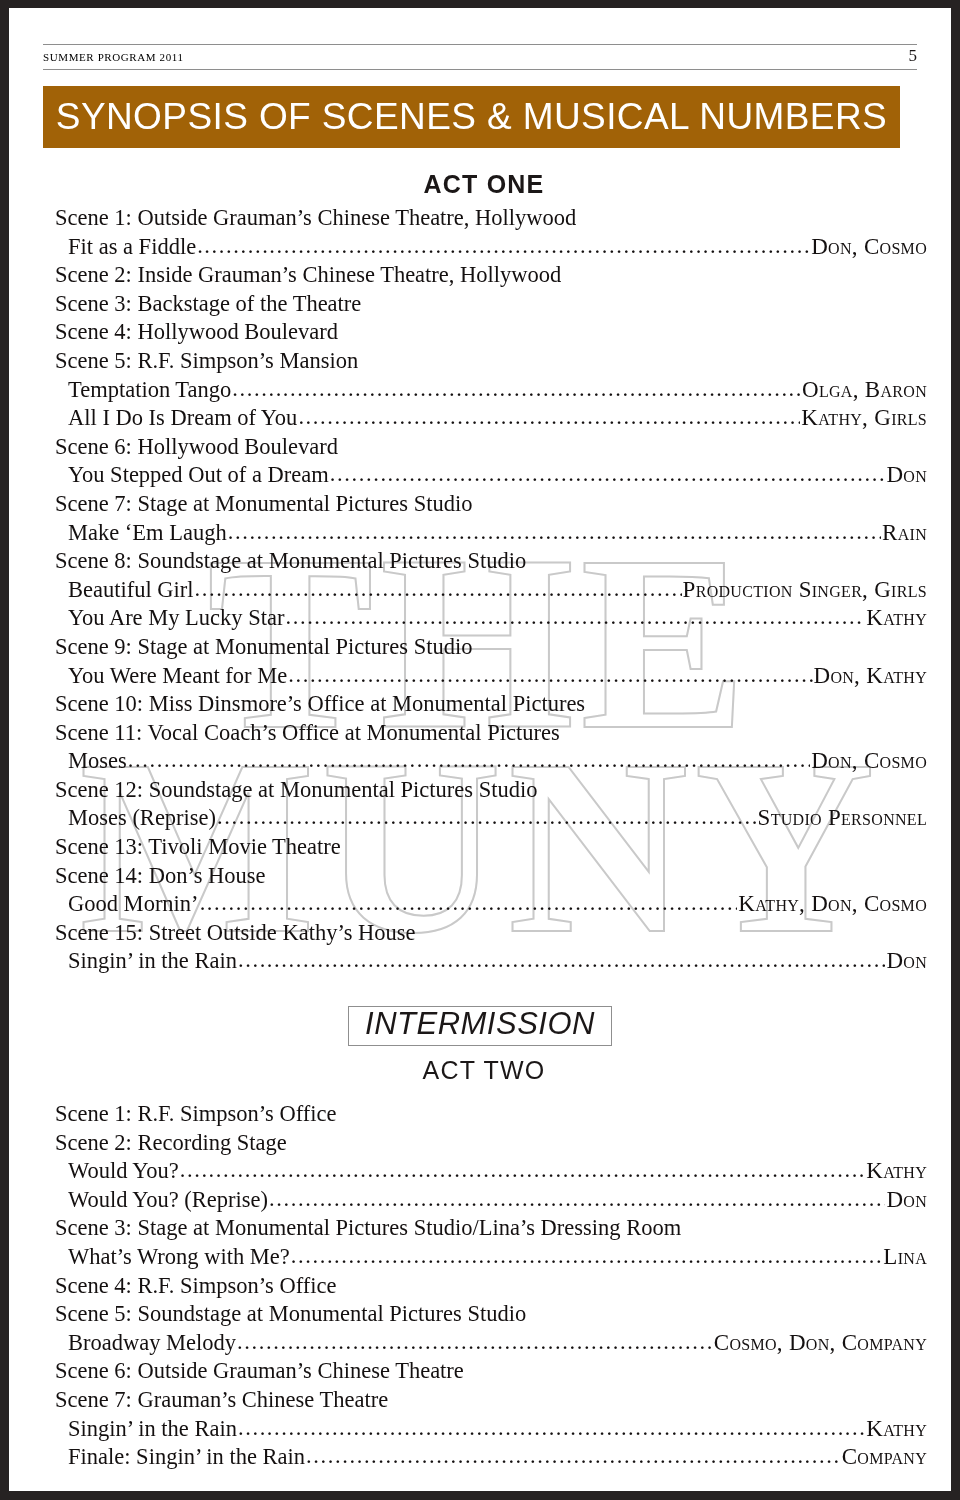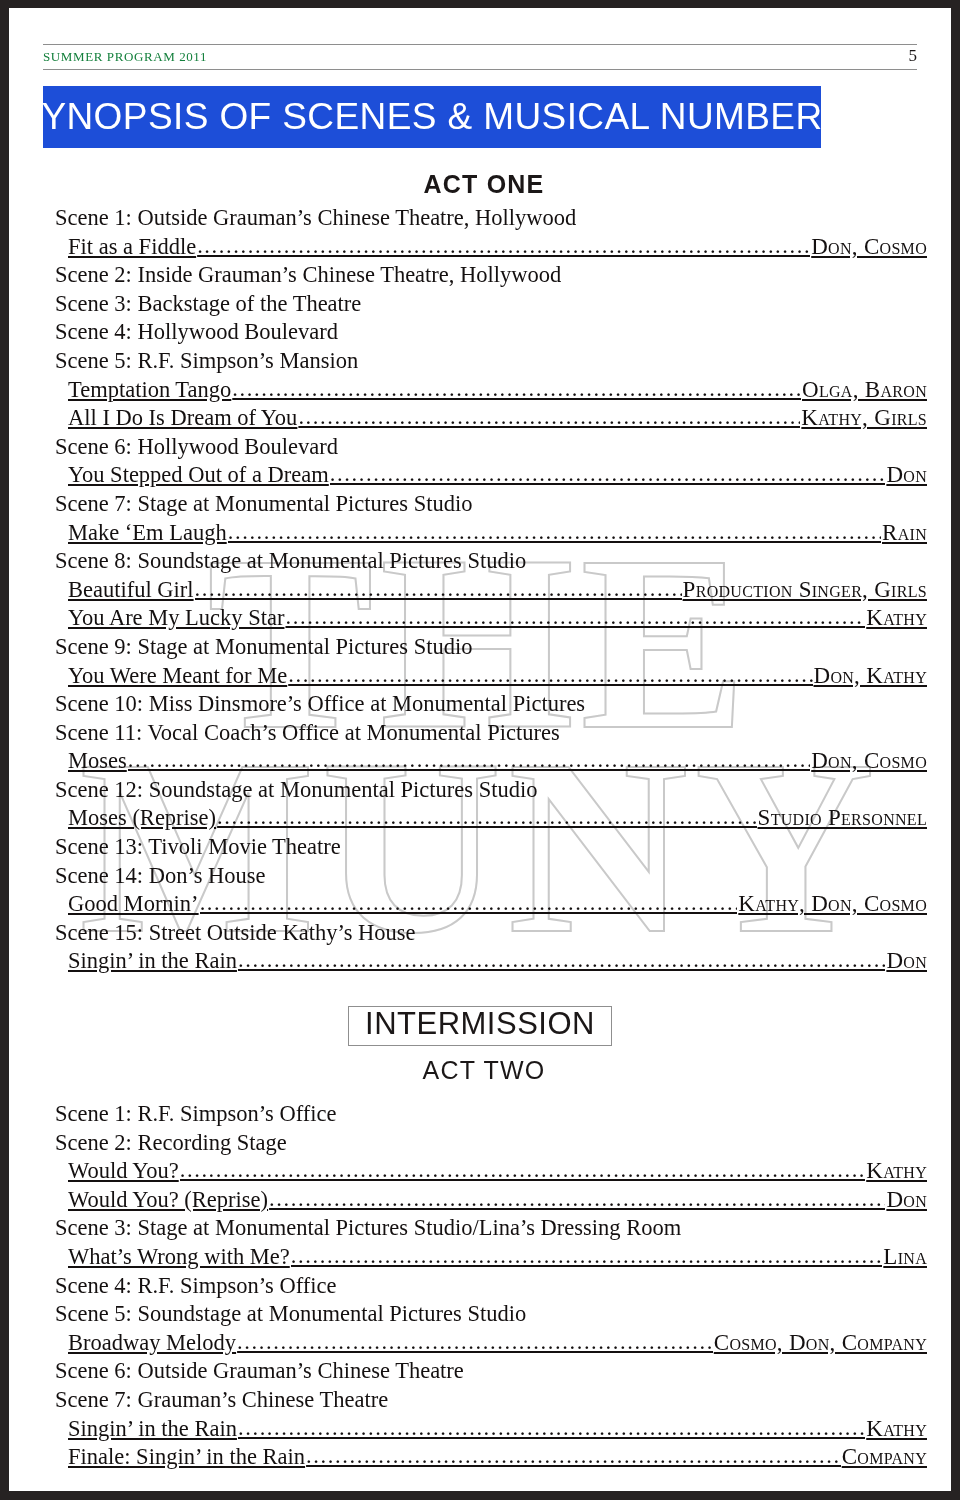--- a/index.html
+++ b/index.html
@@ -74,40 +74,40 @@
     box-sizing: content-box;
   }
   #runhead-inner {
     display: flex;
     justify-content: space-between;
     align-items: baseline;
     height: 24px;
   }
   #runhead-title {
     font-family: "Liberation Serif", "DejaVu Serif", serif;
-    font-size: 13px;
+    font-size: 11px;
     letter-spacing: 0.6px;
-    color: #15803d;
+    color: #000000;
     padding-top: 3px;
   }
   #runhead-page {
     font-family: "Liberation Serif", "DejaVu Serif", serif;
     font-size: 17px;
     color: #1b1717;
     padding-top: 1px;
   }
 
   
   #banner {
     position: absolute;
     left: 34px;
     top: 78px;
-    width: 778px;
+    width: 857px;
     height: 62px;
-    background: #1d4ed8;
+    background: #a16207;
     display: flex;
     align-items: center;
     justify-content: center;
   }
   #banner-title {
     font-family: "Liberation Sans", "DejaVu Sans", sans-serif;
     font-size: 37px;
     font-weight: 400;
     color: #ffffff;
     letter-spacing: 0.4px;
@@ -144,20 +144,21 @@
     padding: 1px 16px 4px 16px;
     background: transparent;
   }
   #intermission-label {
     font-family: "Liberation Sans", "DejaVu Sans", sans-serif;
     font-size: 31px;
     font-weight: 400;
     letter-spacing: 0.5px;
     color: #1b1717;
     line-height: 1.05;
+    font-style: italic;
   }
 
   
   .listing {
     position: absolute;
     left: 34px;
     width: 884px;
   }
   #act-one-list { top: 196px; }
   #act-two-list { top: 1092px; }
@@ -172,21 +173,20 @@
   }
   .row.scene {
     font-family: "Liberation Serif", "DejaVu Serif", serif;
     margin-left: 12px;
   }
   .row.song {
     display: flex;
     align-items: flex-start;
     padding-left: 25px;
     font-family: "Liberation Serif", "DejaVu Serif", serif;
-    text-decoration: underline;
   }
   .song-title {
     flex: 0 0 auto;
     white-space: nowrap;
   }
   .song-leader {
     flex: 1 1 auto;
     overflow: hidden;
     white-space: nowrap;
     font-size: 22.5px;

